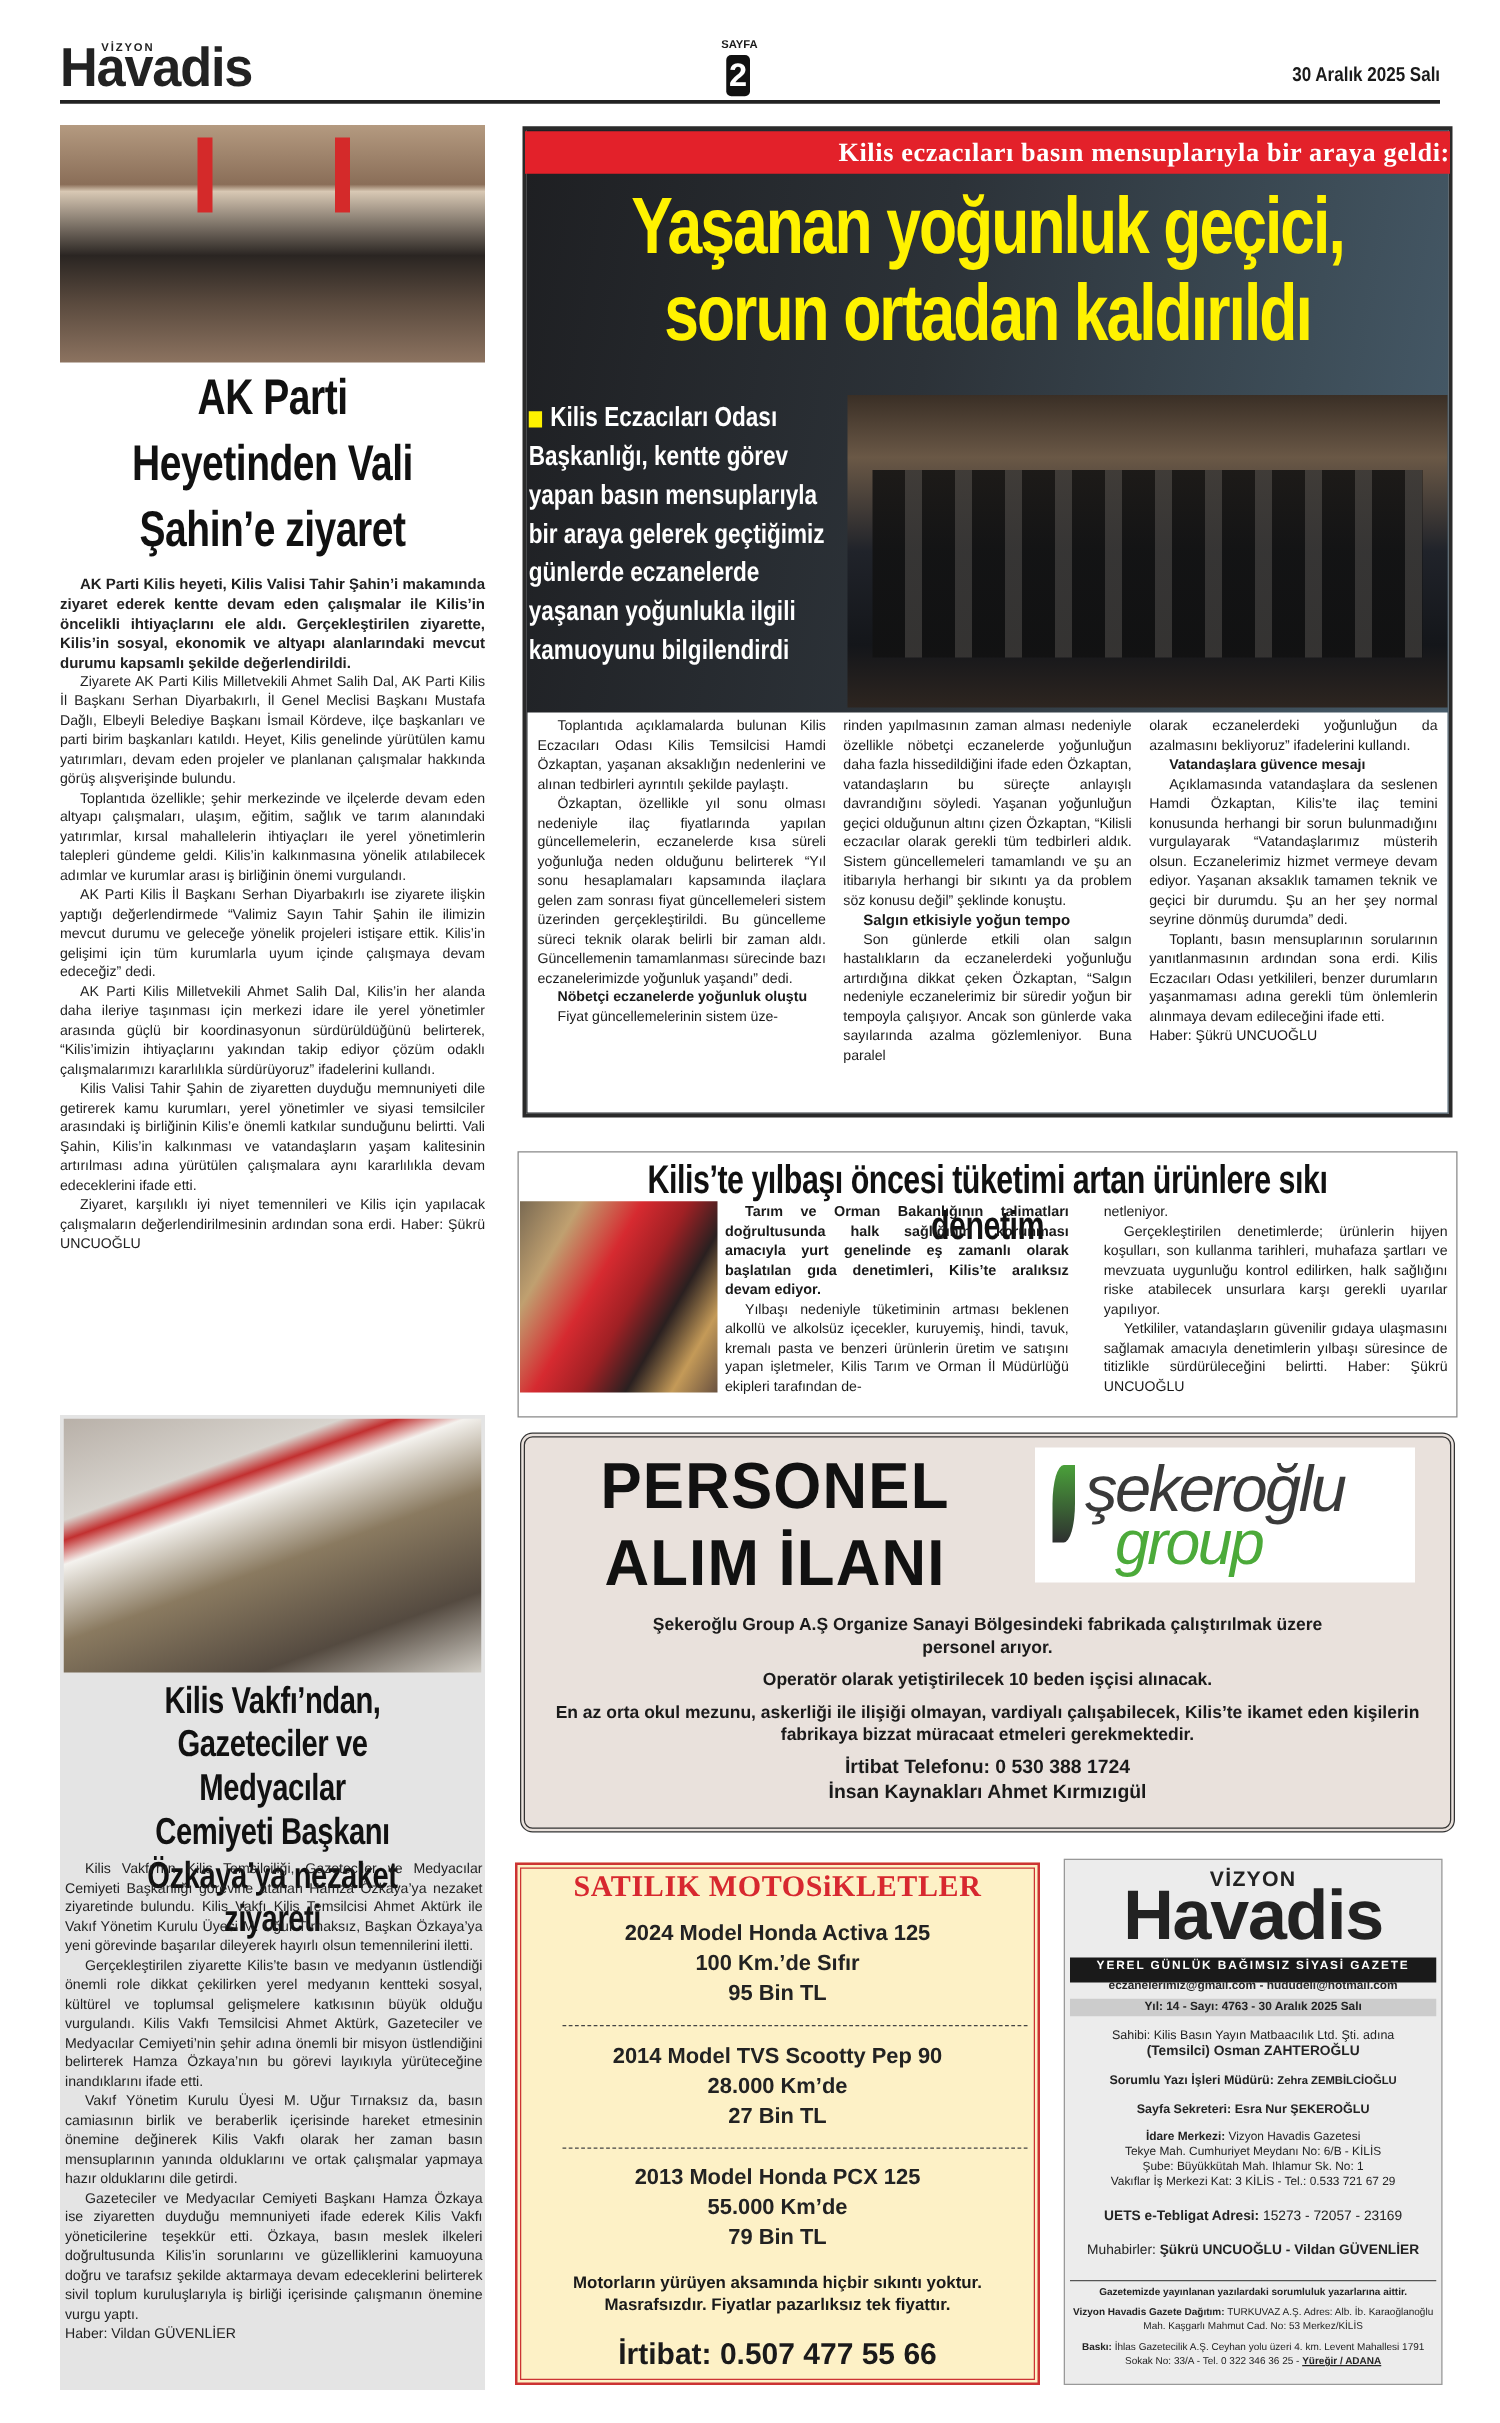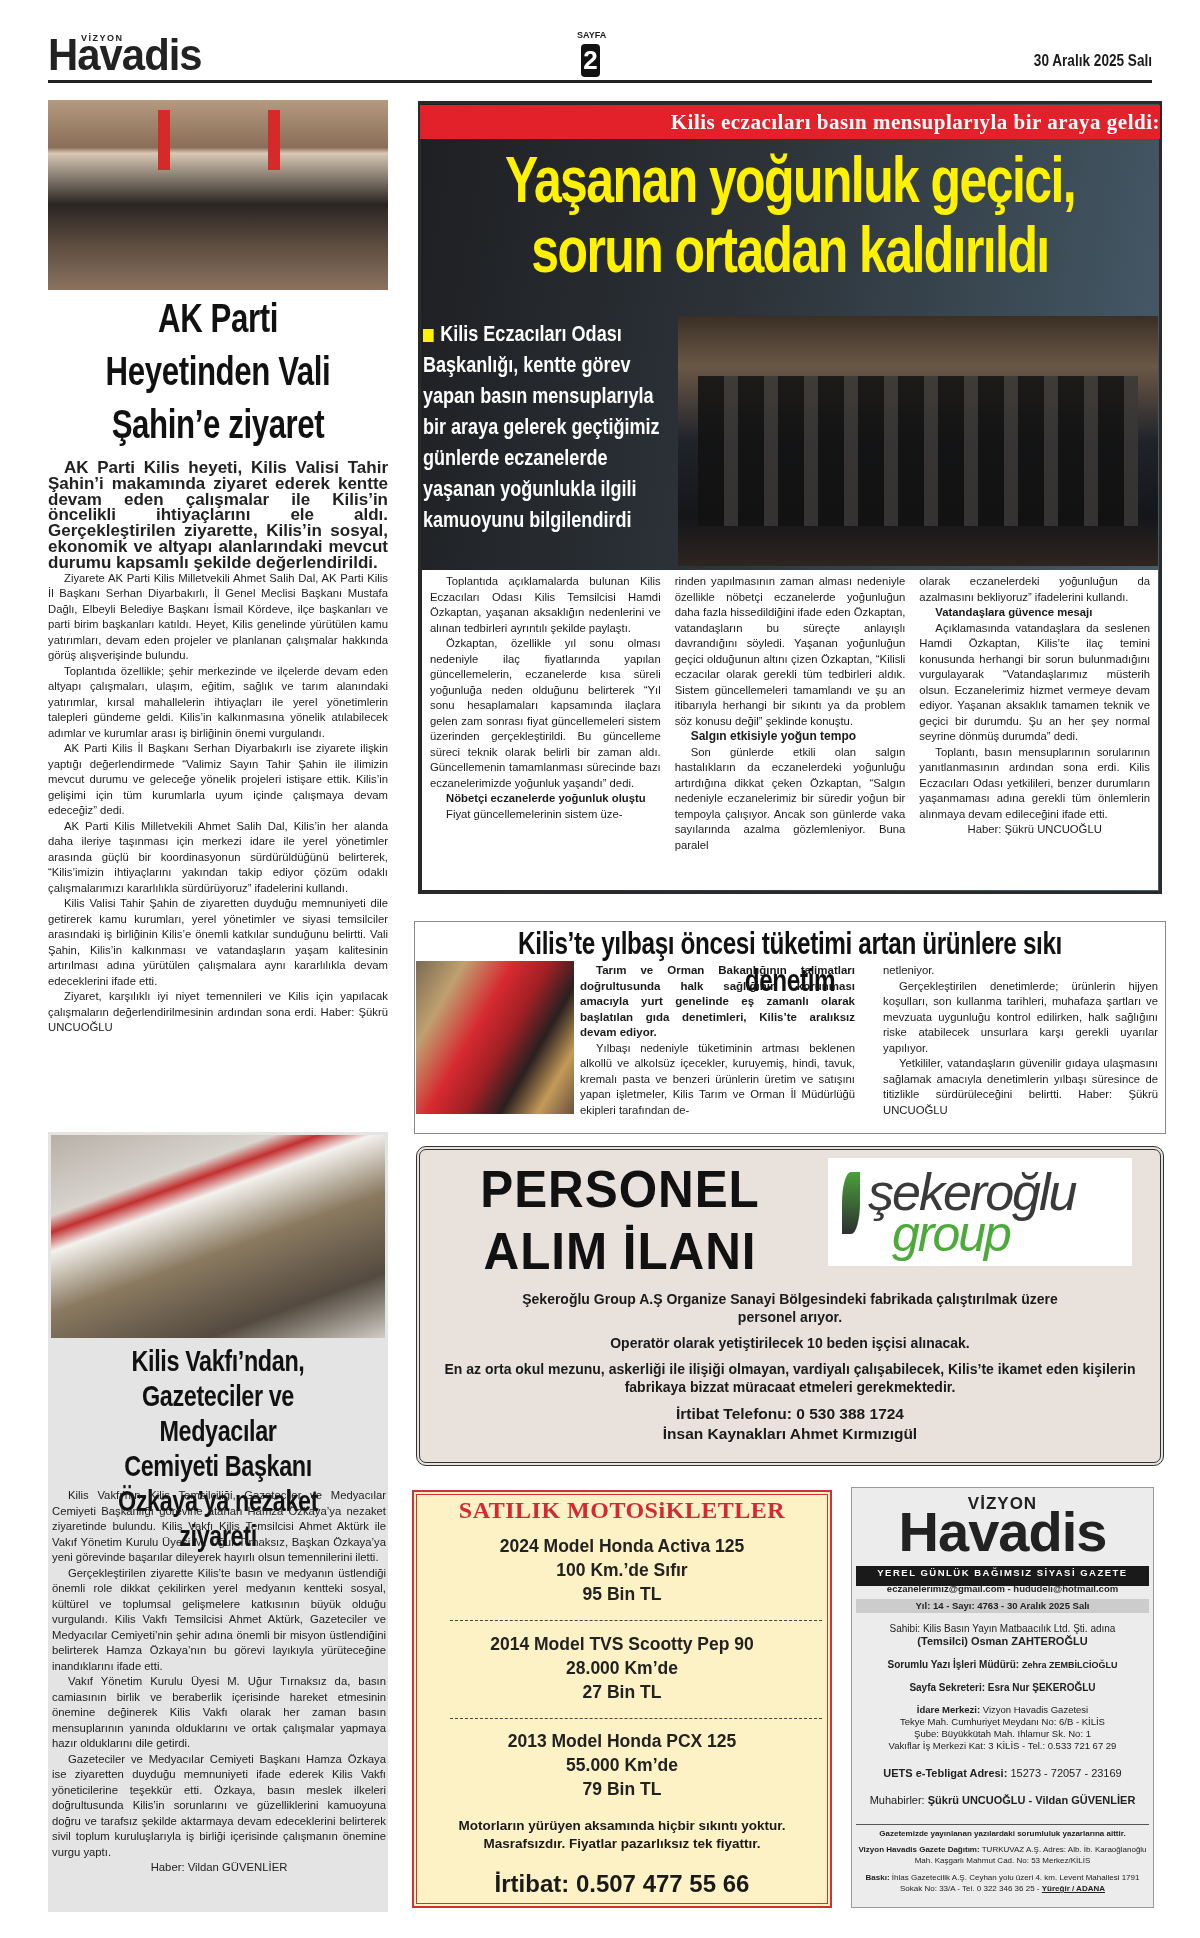--- a/index.html
+++ b/index.html
@@ -12,22 +12,22 @@
 #page-label{left:577px;top:30px;font-size:9px;font-weight:bold;width:28px;text-align:center}
 #page-num{left:581px;top:44px;width:19px;height:33px;background:#111;color:#fff;border-radius:4px;font-size:26px;font-weight:bold;text-align:center;line-height:33px}
 #date{right:48px;top:52px;font-size:16px;font-weight:bold;transform:scaleX(0.85);transform-origin:right}
 #header-rule{left:48px;top:80px;width:1104px;height:3px;background:#222}
 
 .photo{background:linear-gradient(135deg,#6b5a48 0%,#a08a6a 30%,#3e3530 60%,#8b7b6b 100%)}
 .photo-red{background:linear-gradient(160deg,#b8b0a8 0%,#d8d4ce 25%,#c23030 30%,#f4f2ee 36%,#8a7a60 55%,#544a40 80%,#d0ccc4 100%)}
 .headline{font-family:"Liberation Sans",sans-serif;font-weight:bold;text-align:center;color:#111;letter-spacing:-0.5px}
 .body-text{font-size:11.3px;line-height:15.5px;text-align:justify;color:#222}
 .body-text p{text-indent:16px}
-.body-text p.lead{font-weight:bold;font-size:17px;line-height:15.8px}
-.byline-r{text-align:center}
+.body-text p.lead{font-weight:bold;font-size:12px;line-height:15.8px}
+.byline-r{text-align:left}
 
 #main-box{left:418px;top:101px;width:744px;height:793px;background:linear-gradient(100deg,#1e1f22 0%,#2c3238 40%,#3d4d58 75%,#4a6070 100%);border:3px solid #2a2a2a}
 #kicker{left:420px;top:105px;width:740px;height:34px;background:#e3212a;color:#fff;font-family:"Liberation Serif",serif;font-weight:bold;font-size:21px;text-align:right;line-height:34px;letter-spacing:0.5px}
 #main-head{left:420px;top:145px;width:740px;color:#fff200;font-weight:bold;font-size:64px;line-height:70px;text-align:center;letter-spacing:-2px;transform:scaleX(0.78);}
 #main-lead{left:423px;top:318px;width:248px;color:#fff;font-weight:bold;font-size:22px;line-height:31px;transform:scaleX(0.82);transform-origin:left top;width:300px}
 #main-lead .sq{display:inline-block;width:13px;height:13px;background:#fff200;margin-right:8px;vertical-align:middle}
 #main-photo{left:678px;top:316px;width:480px;height:250px;background:linear-gradient(180deg,#3a2f26 0%,#6a5846 20%,#20232a 50%,#14161a 80%,#2d2520 100%)}
 #main-cols{left:422px;top:570px;width:736px;height:320px;background:#fff;display:flex;gap:14px;padding:4px 8px 0 8px}
 #main-cols .col{flex:1;font-size:11.3px;line-height:15.5px;text-align:justify}
 #main-cols p{text-indent:16px}

